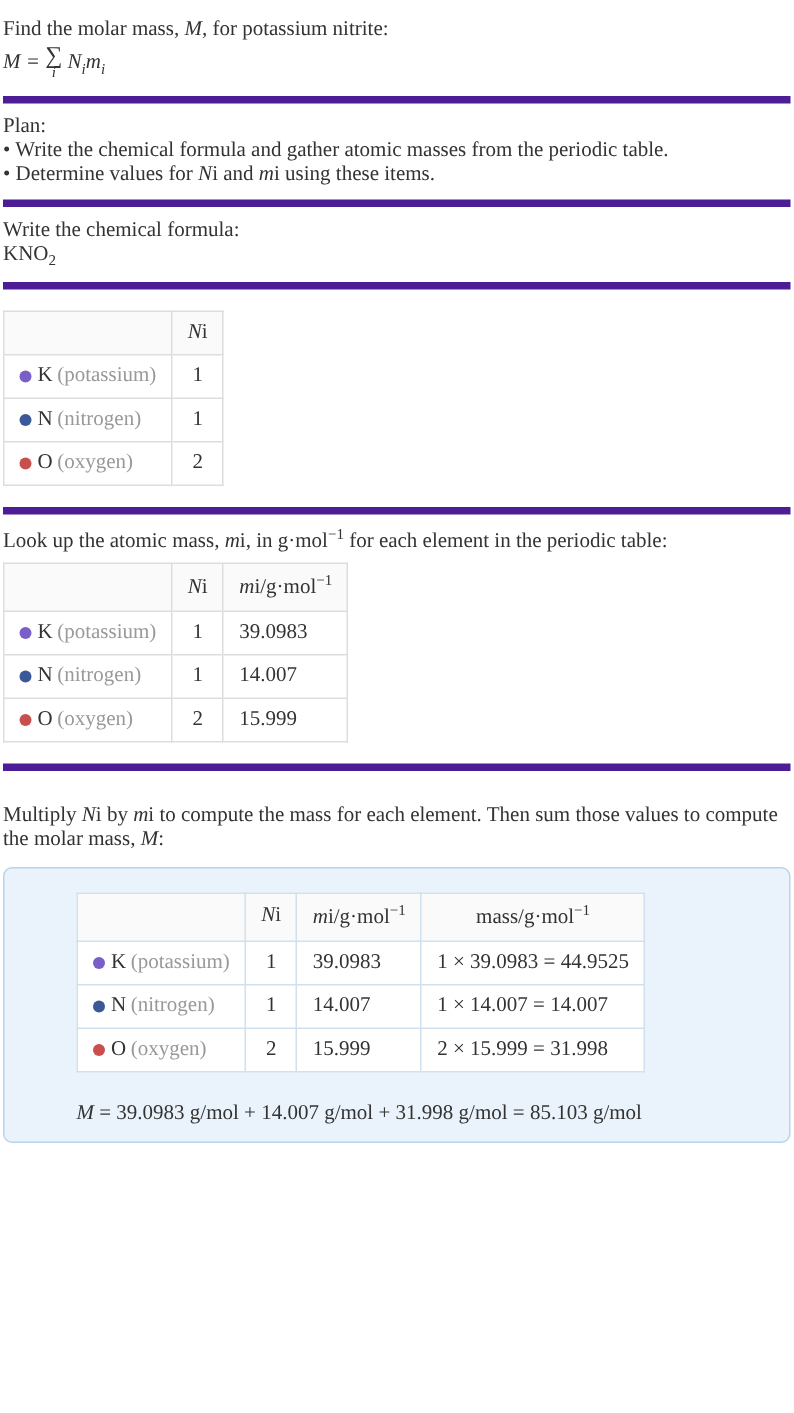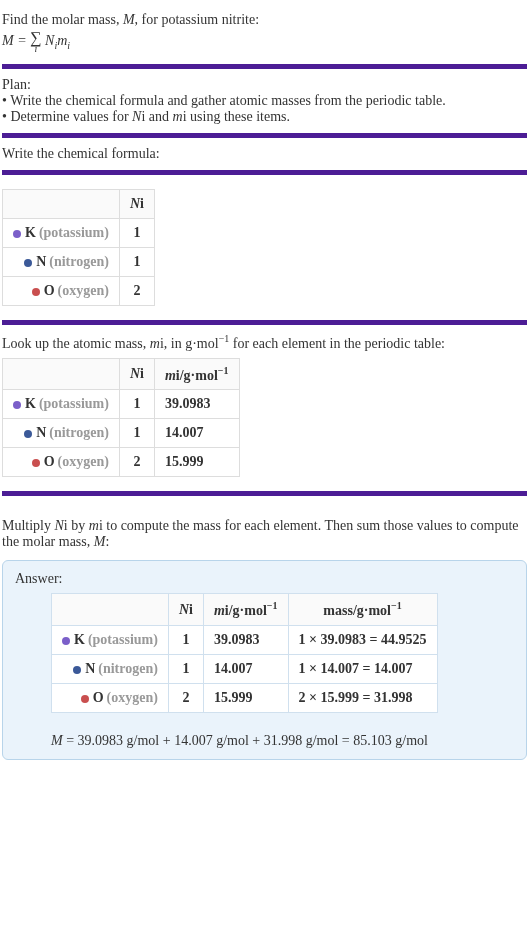--- a/index.html
+++ b/index.html
@@ -46,29 +46,28 @@
       margin-left: 0;
     }
     table {
       border-collapse: collapse;
       margin: 6px 0;
     }
     table th, table td {
       border: 1px solid #ddd;
       padding: 6px 10px;
       text-align: left;
-      font-weight: bold;
+      font-weight: normal;
     }
     table th {
       background: #fafafa;
       text-align: center;
     }
     .element-cell {
       color: #999;
-      text-align: right;
     }
     .element-dot {
       display: inline-block;
       width: 8px;
       height: 8px;
       border-radius: 50%;
       margin-right: 4px;
       vertical-align: middle;
     }
     .element-sym {
@@ -140,20 +139,23 @@
 <div class="section">
   <div>Plan:</div>
   <div class="plan-item">• Write the chemical formula and gather atomic masses from the periodic table.</div>
   <div class="plan-item">
     <span>• Determine values for </span><span class="italic-var">N</span><span class="sub-i">i</span><span> and </span><span class="italic-var">m</span><span class="sub-i">i</span><span> using these items.</span>
   </div>
 </div>
 
 <div class="section">
   <div>Write the chemical formula:</div>
+  <div>
+    <span>KNO</span><span class="chem-sub">2</span>
+  </div>
 </div>
 
 <div class="section">
   <table>
     <tbody>
         <tr>
       <th></th>
       <th><span class="italic-var">N</span><span class="sub-i">i</span></th>
     </tr>
     <tr>
@@ -202,21 +204,20 @@
     </table>
 </div>
 
 <div style="padding:8px 0 4px 0;margin-top:14px;">
   <div>
     <span>Multiply </span><span class="italic-var">N</span><span class="sub-i">i</span><span> by </span><span class="italic-var">m</span><span class="sub-i">i</span><span> to compute the mass for each element. Then sum those values to compute the molar mass, </span><span class="italic-var">M</span><span>:</span>
   </div>
 </div>
 
 <div class="answer-box">
-  <div class="answer-label">Answer:</div>
   <table>
     <tbody>
         <tr>
       <th></th>
       <th><span class="italic-var">N</span><span class="sub-i">i</span></th>
       <th><span class="italic-var">m</span><span class="sub-i">i</span><span>/g·mol</span><span class="sup">−1</span></th>
       <th><span>mass/g·mol</span><span class="sup">−1</span></th>
     </tr>
     <tr>
       <td class="element-cell"><span class="element-dot dot-k"></span><span class="element-sym">K</span><span>(potassium)</span></td>

